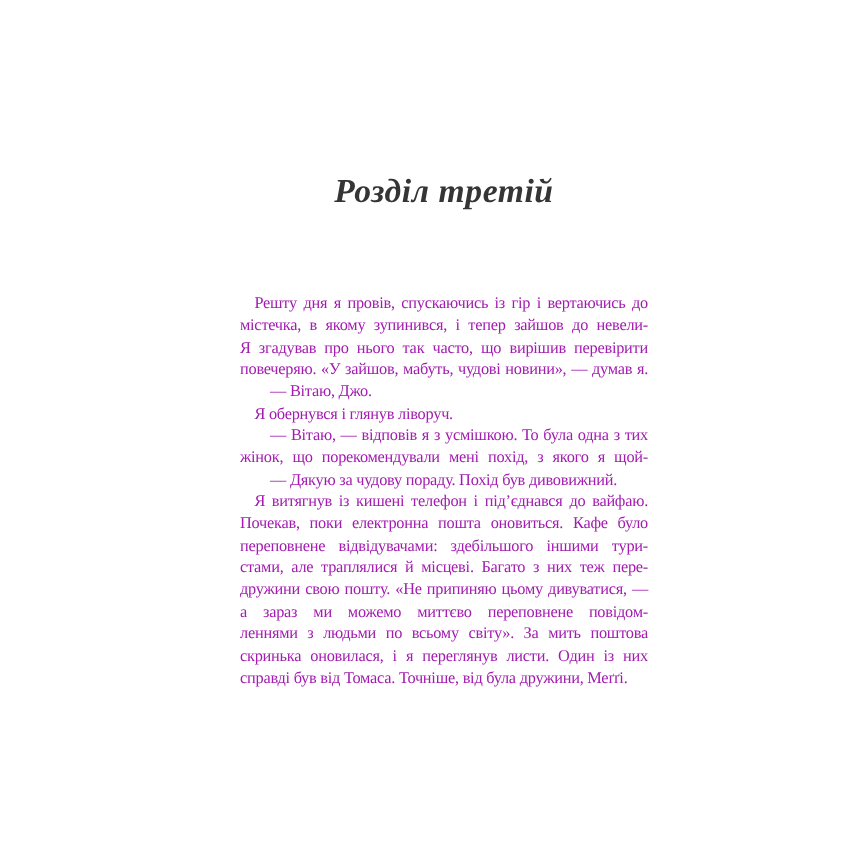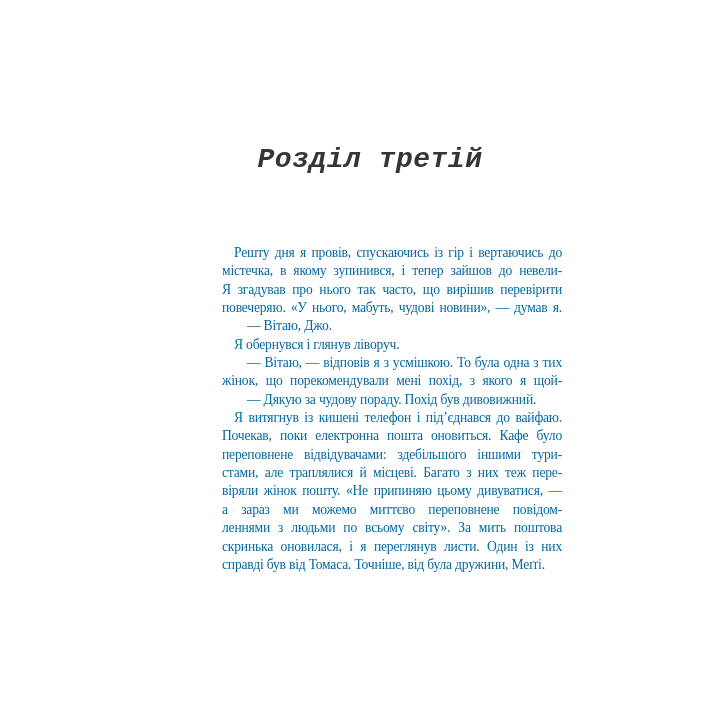--- a/index.html
+++ b/index.html
@@ -15,37 +15,36 @@
     overflow: hidden;
     font-family: "Liberation Serif", serif;
   }
   .chapter-title {
     position: absolute;
     top: 144px;
     left: 200px;
     width: 340px;
     margin: 0;
     text-align: center;
-    font-family: Liberation Mono, monospace;
+    font-family: Liberation Serif, serif;
     font-style: italic;
     font-weight: 700;
     font-size: 28px;
     letter-spacing: 0.5px;
     color: #353535;
   }
   .text-block {
     position: absolute;
     top: 244px;
     left: 200px;
     width: 340px;
     font-size: 13.6px;
     line-height: 18.35px;
     letter-spacing: -0.2px;
-    color: #0369a1;
-    margin-left: 22px;
+    color: #a21caf;
   }
   .line {
     text-align: justify;
     text-align-last: justify;
   }
   .line.last {
     text-align: center;
     text-align-last: left;
   }
   .indent-para   { text-indent: 12px; }
@@ -54,29 +53,29 @@
 </style>
 </head>
 <body>
 
 <div class="page">
   <h1 class="chapter-title">Розділ третій</h1>
   <div class="text-block" id="text-block">
       <div class="line indent-para">Решту дня я провів, спускаючись із гір і вертаючись до</div>
       <div class="line indent-none">містечка, в якому зупинився, і тепер зайшов до невели-</div>
       <div class="line indent-none">Я згадував про нього так часто, що вирішив перевірити</div>
-      <div class="line indent-none">повечеряю. «У нього, мабуть, чудові новини», — думав я.</div>
+      <div class="line indent-none">повечеряю. «У зайшов, мабуть, чудові новини», — думав я.</div>
       <div class="line indent-dialog last">— Вітаю, Джо.</div>
       <div class="line indent-para last">Я обернувся і глянув ліворуч.</div>
       <div class="line indent-dialog">— Вітаю, — відповів я з усмішкою. То була одна з тих</div>
       <div class="line indent-none">жінок, що порекомендували мені похід, з якого я щой-</div>
       <div class="line indent-dialog last">— Дякую за чудову пораду. Похід був дивовижний.</div>
       <div class="line indent-para">Я витягнув із кишені телефон і під’єднався до вайфаю.</div>
       <div class="line indent-none">Почекав, поки електронна пошта оновиться. Кафе було</div>
       <div class="line indent-none">переповнене відвідувачами: здебільшого іншими тури-</div>
       <div class="line indent-none">стами, але траплялися й місцеві. Багато з них теж пере-</div>
-      <div class="line indent-none">віряли жінок пошту. «Не припиняю цьому дивуватися, —</div>
+      <div class="line indent-none">дружини свою пошту. «Не припиняю цьому дивуватися, —</div>
       <div class="line indent-none">а зараз ми можемо миттєво переповнене повідом-</div>
       <div class="line indent-none">леннями з людьми по всьому світу». За мить поштова</div>
       <div class="line indent-none">скринька оновилася, і я переглянув листи. Один із них</div>
       <div class="line indent-none last">справді був від Томаса. Точніше, від була дружини, Меґґі.</div>
     </div>
 </div>
 
 </body></html>

